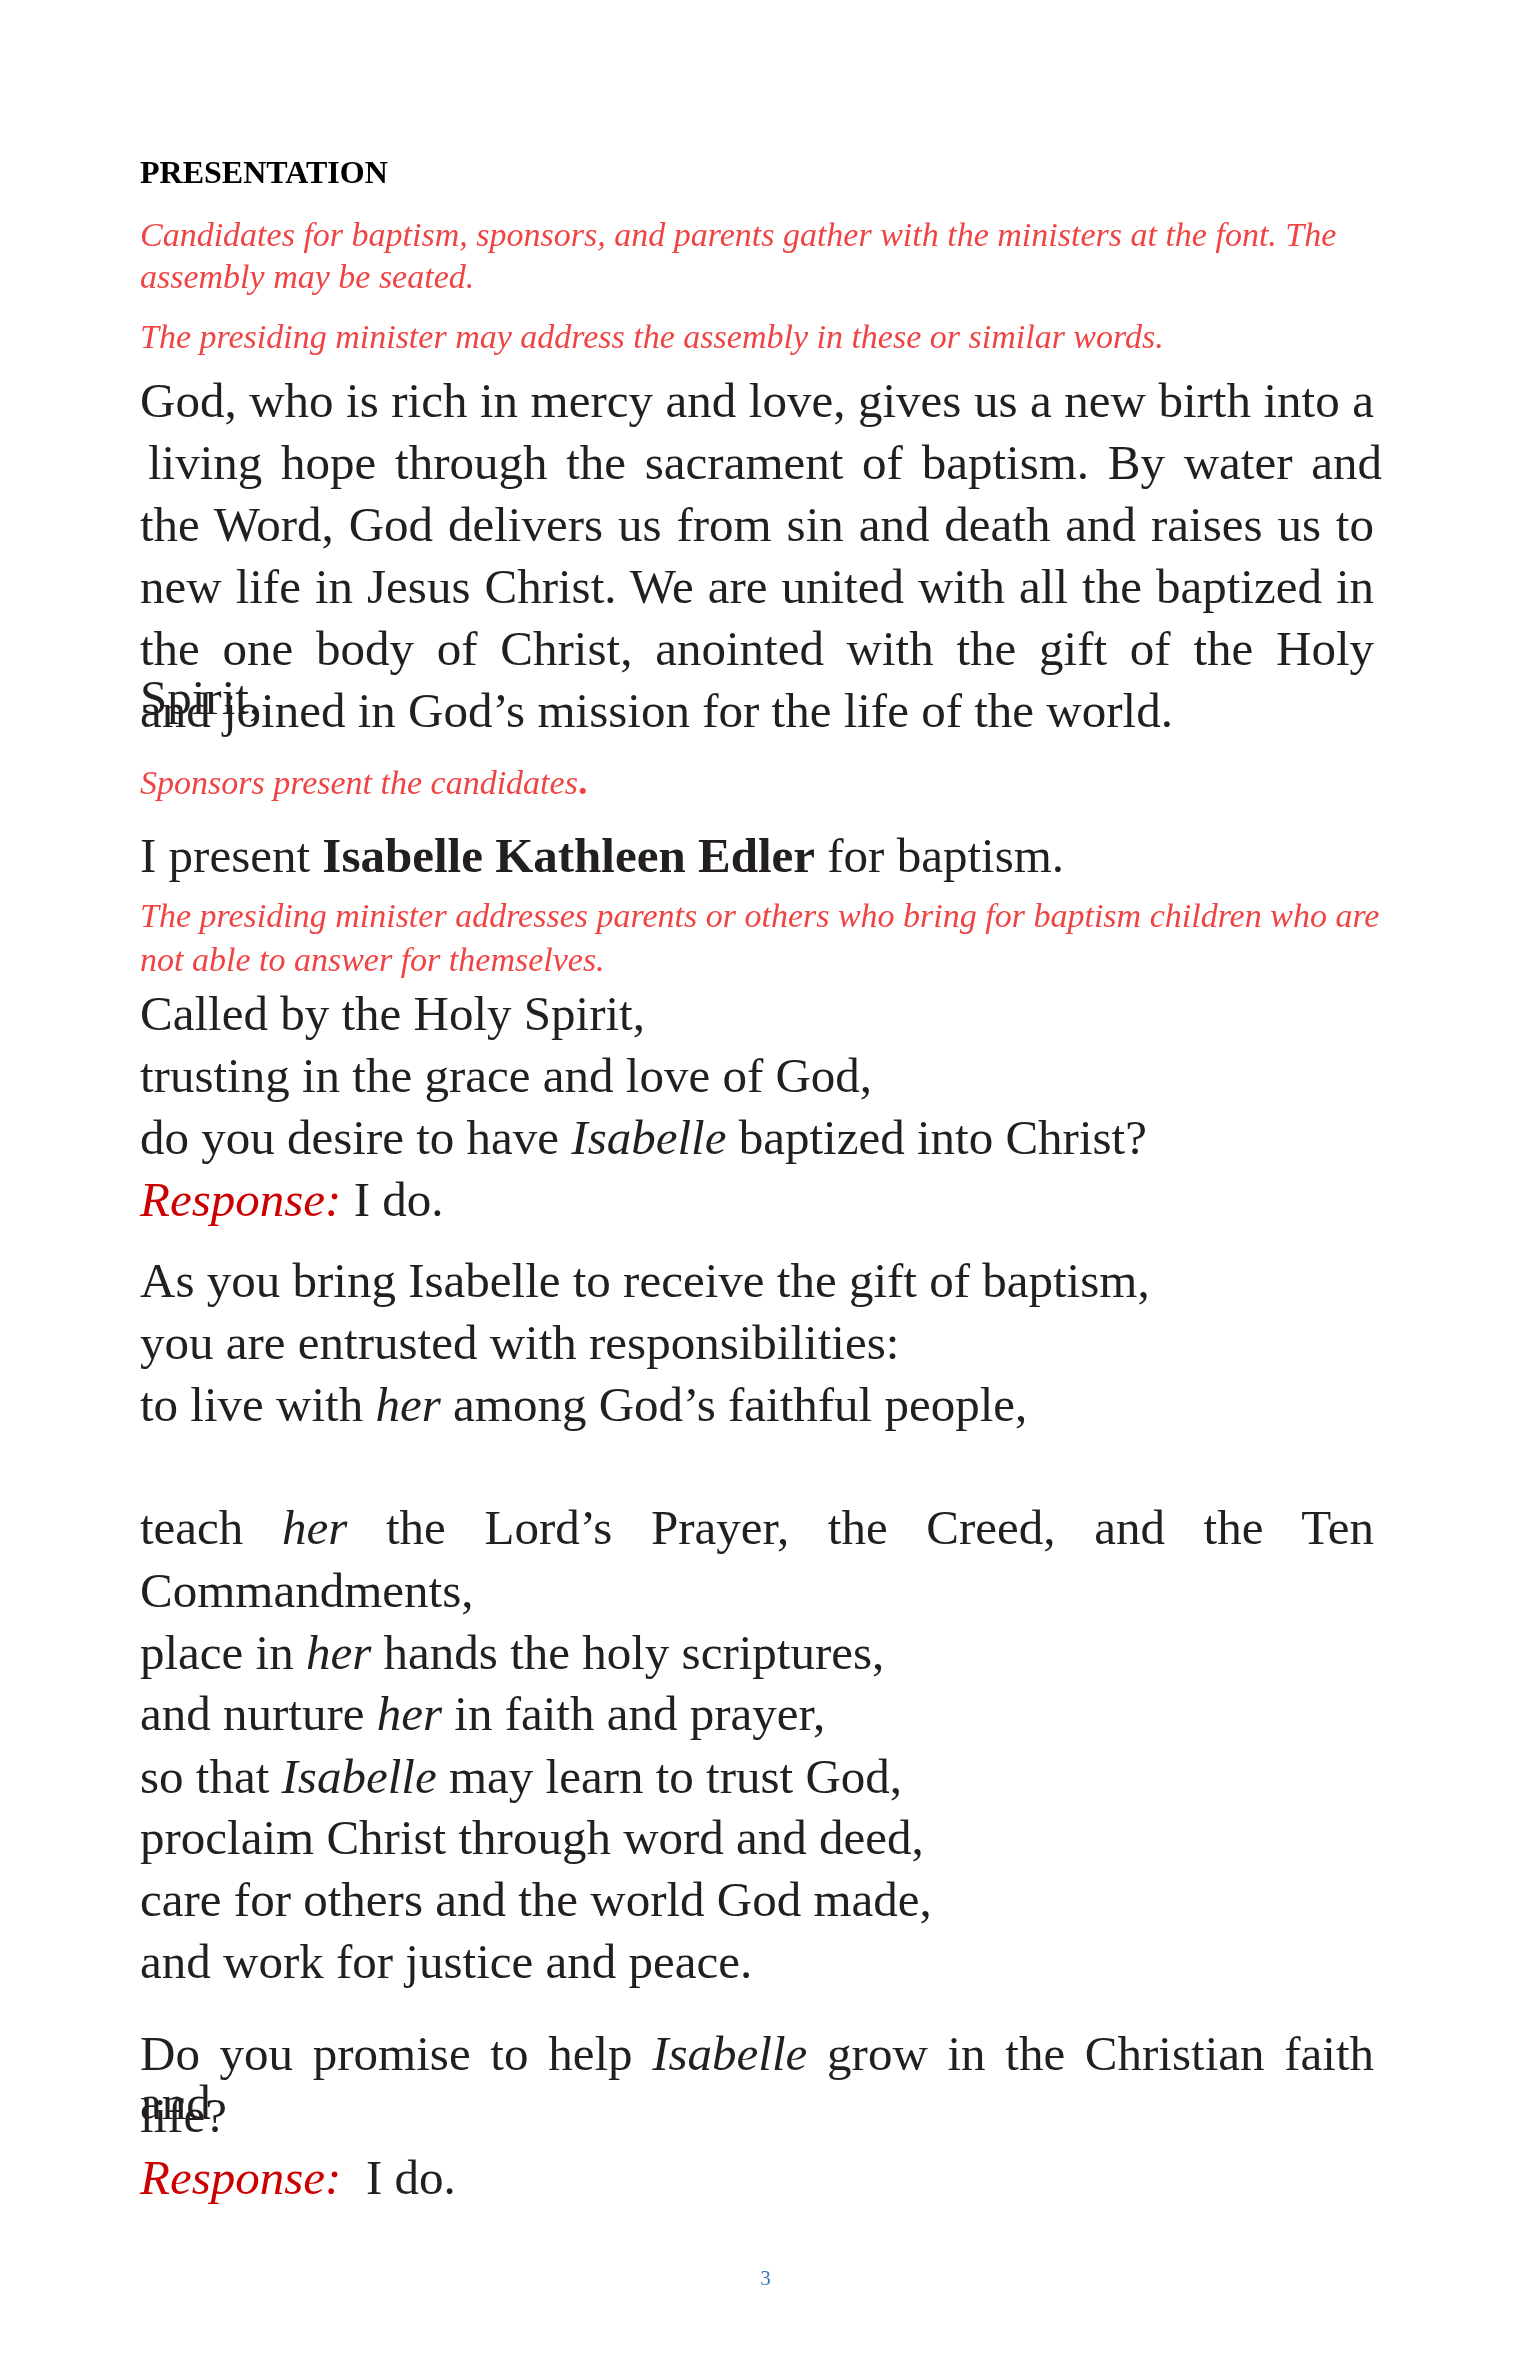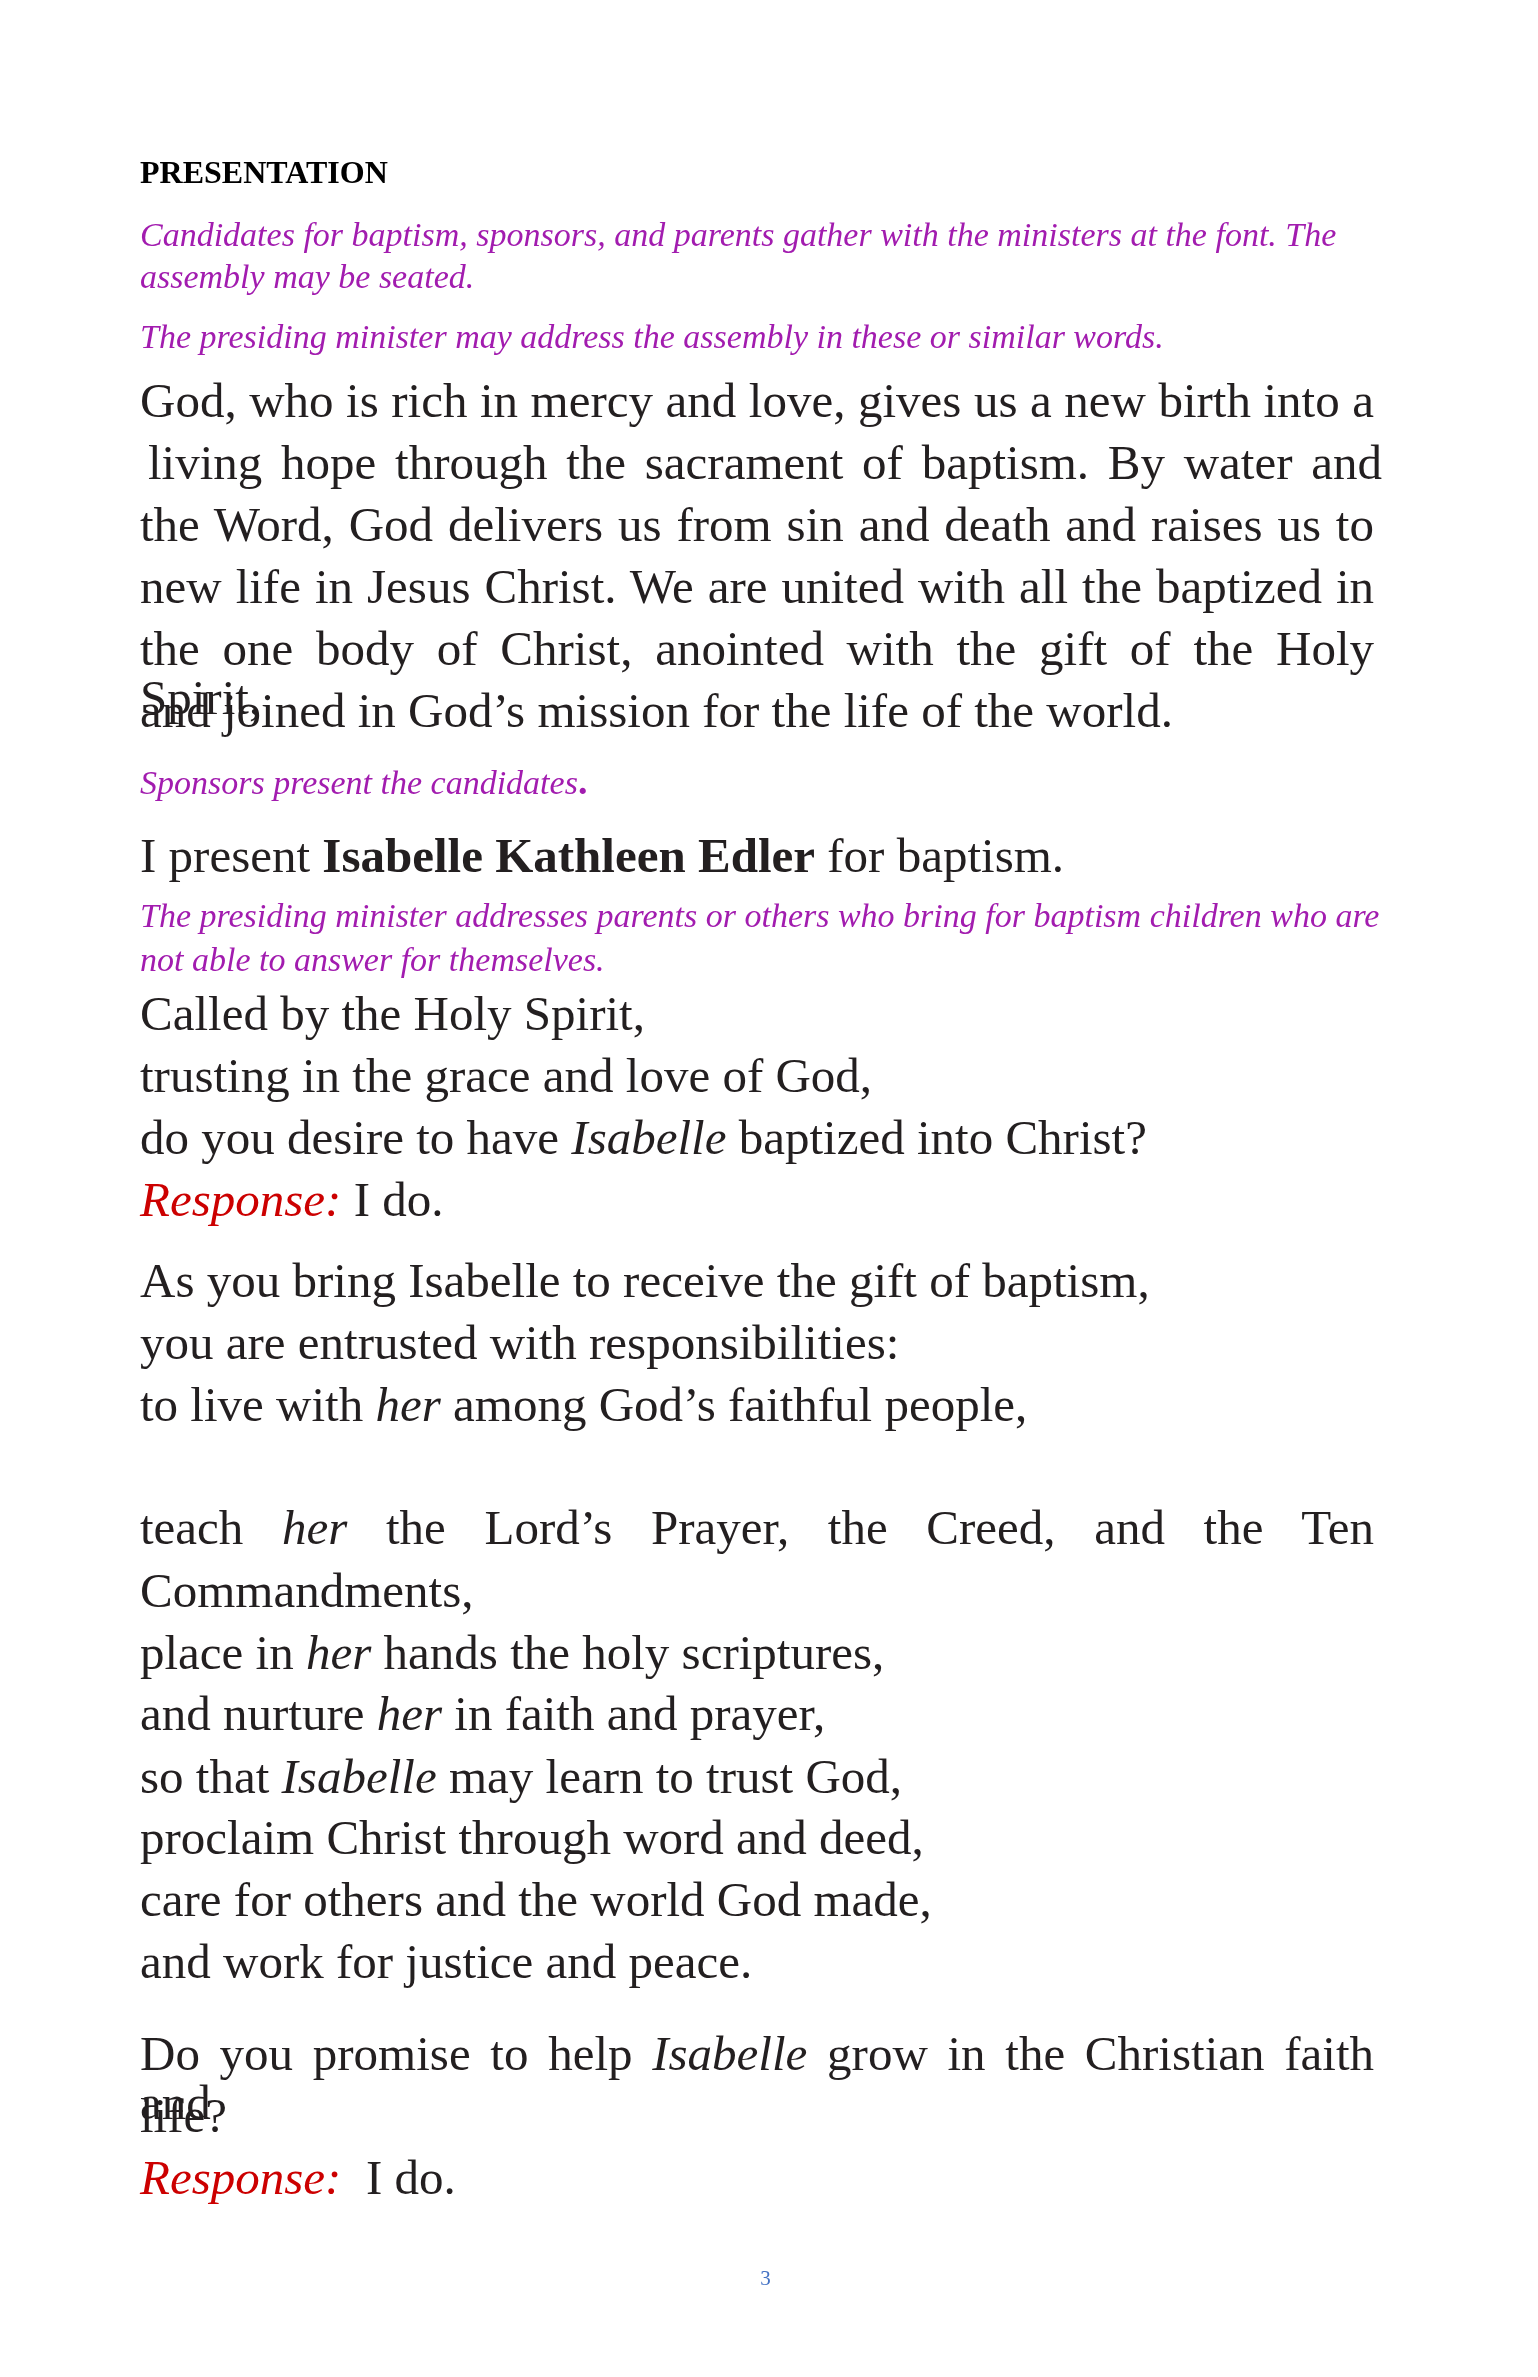--- a/index.html
+++ b/index.html
@@ -1,20 +1,20 @@
 <!DOCTYPE html>
 <html style="font-size:11.2px"><head>
 <meta charset="utf-8">
 <style>
   html, body { margin: 0; padding: 0; background: #ffffff; }
   body { width: 1538px; height: 2377px; position: relative; overflow: hidden; }
   .page { position: absolute; left: 0; top: 0; width: 1538px; height: 2377px; background: #ffffff; }
   .ln { position: absolute; left: 140px; width: 1234px; white-space: nowrap; margin: 0; }
   .heading { font-family: "Liberation Serif", serif; font-weight: bold; font-size: 32px; line-height: 48px; color: #000000; }
-  .rubric { font-family: "Liberation Serif", serif; font-style: italic; font-size: 34px; line-height: 34px; color: #a21caf; }
+  .rubric { font-family: "Liberation Serif", serif; font-style: italic; font-size: 34px; line-height: 34px; color: #ef4444; }
   .body { font-family: "Liberation Serif", serif; font-size: 49px; line-height: 49px; color: #231f20; }
   .just { white-space: normal; text-align: justify; text-align-last: justify; }
   .resp { font-style: italic; color: #cc0000; }
   .dot { font-style: normal; font-weight: bold; font-size: 38px; }
   .pagenum { position: absolute; left: 755px; width: 21px; text-align: center; font-family: "Liberation Serif", serif; font-size: 21px; line-height: 21px; color: #4472c4; }
   i { font-style: italic; }
   b { font-weight: bold; }
 </style>
 </head>
 <body>

